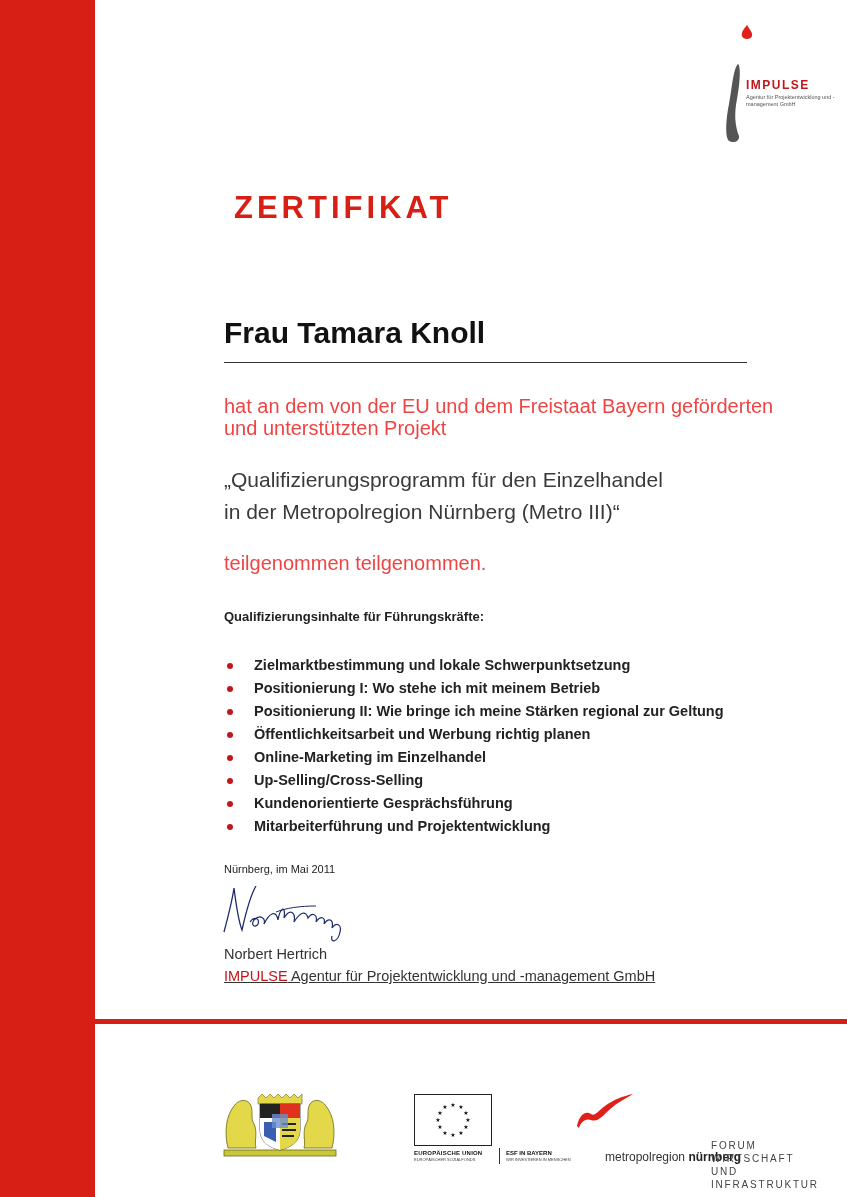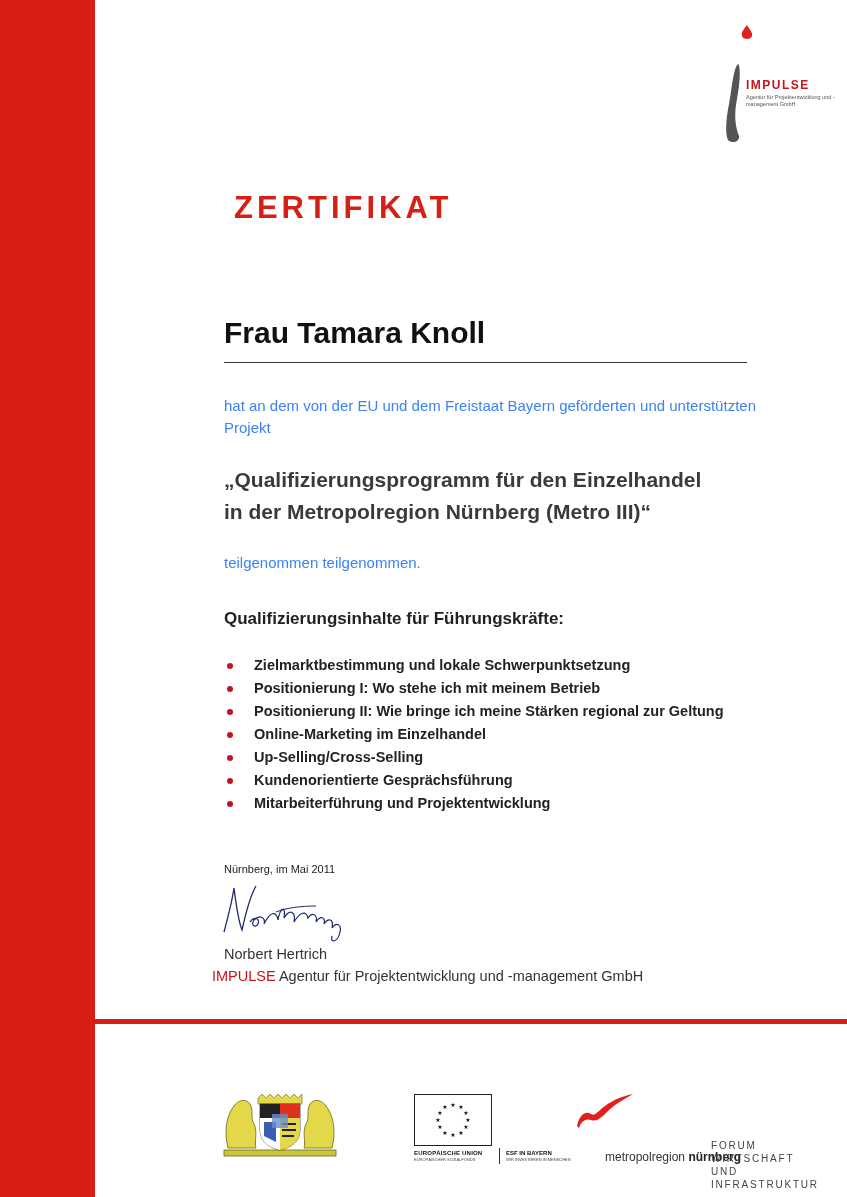--- a/index.html
+++ b/index.html
@@ -15,34 +15,34 @@
   .impulse-logo { position: absolute; left: 706px; top: 18px; width: 130px; height: 130px; }
   .impulse-logo .flame { position: absolute; left: 35px; top: 7px; }
   .impulse-logo .stroke { position: absolute; left: 17px; top: 46px; }
   .impulse-logo .brand { position: absolute; left: 40px; top: 60px; font-size: 12px; letter-spacing: 1.5px; color: #c3161c; font-weight: bold; }
   .impulse-logo .sub { position: absolute; left: 40px; top: 76px; font-size: 5.5px; line-height: 7px; color: #555; width: 90px; }
 
   .title { position: absolute; left: 234px; top: 190px; font-size: 31px; font-weight: bold; letter-spacing: 4px; color: #d71f15; }
   .recipient { position: absolute; left: 224px; top: 316px; font-size: 30px; font-weight: bold; color: #111; }
   .name-rule { position: absolute; left: 224px; top: 362px; width: 523px; height: 1px; background: #333; }
 
-  .body-text { position: absolute; left: 224px; font-size: 15px; line-height: 22px; color: #3b82f6; transform-origin: left top; }
+  .body-text { position: absolute; left: 224px; font-size: 20px; line-height: 22px; color: #ef4444; transform-origin: left top; }
   .intro { top: 395px; width: 560px; }
-  .program { position: absolute; left: 224px; top: 464px; font-size: 21px; line-height: 32px; font-weight: bold; color: #3a3a3a; width: 560px; }
+  .program { position: absolute; left: 224px; top: 464px; font-size: 21px; line-height: 32px; font-weight: normal; color: #3a3a3a; width: 560px; }
   .success { top: 552px; }
-  .subhead { position: absolute; left: 224px; top: 609px; font-size: 17px; font-weight: bold; color: #222; }
+  .subhead { position: absolute; left: 224px; top: 609px; font-size: 13px; font-weight: bold; color: #222; }
 
   .topics { position: absolute; left: 224px; top: 654px; margin: 0; padding: 0; list-style: none; font-weight: bold; }
   .topics li { position: relative; padding-left: 30px; font-size: 14.5px; line-height: 23px; color: #222; }
   .topics li .bullet { position: absolute; left: 3px; top: 9px; width: 6px; height: 6px; border-radius: 50%; background: #c3161c; }
 
   .place-date { position: absolute; left: 224px; top: 863px; font-size: 11px; color: #222; }
   .signature { position: absolute; left: 220px; top: 882px; }
   .signer { position: absolute; left: 224px; top: 946px; font-size: 14.5px; color: #333; }
-  .org-line { position: absolute; left: 212px; top: 968px; font-size: 14.5px; color: #333; }
+  .org-line { position: absolute; left: 224px; top: 968px; font-size: 14.5px; color: #333; text-decoration: underline; }
   .org-line .brand-word { color: #c3161c; }
 
   .coat { position: absolute; left: 220px; top: 1092px; }
   .eu-logo { position: absolute; left: 414px; top: 1094px; width: 180px; height: 72px; }
   .eu-flag { position: absolute; left: 0; top: 0; width: 76px; height: 50px; border: 1px solid #222; background: #fff; }
   .eu-left { position: absolute; left: 0; top: 56px; }
   .eu-left .l1 { font-size: 6px; font-weight: bold; color: #111; letter-spacing: 0.2px; }
   .eu-left .l2 { font-size: 4px; color: #444; margin-top: 1px; }
   .eu-divider { position: absolute; left: 85px; top: 54px; width: 1px; height: 16px; background: #333; }
   .eu-right { position: absolute; left: 92px; top: 56px; }
@@ -84,20 +84,21 @@
 </div>
 
 <div class="body-text success">teilgenommen teilgenommen.</div>
 
 <div class="subhead">Qualifizierungsinhalte für Führungskräfte:</div>
 
 <ul class="topics">
   <li><span class="bullet"></span><span>Zielmarktbestimmung und lokale Schwerpunktsetzung</span></li>
   <li><span class="bullet"></span><span>Positionierung I: Wo stehe ich mit meinem Betrieb</span></li>
   <li><span class="bullet"></span><span>Positionierung II: Wie bringe ich meine Stärken regional zur Geltung</span></li>
+  <li><span class="bullet"></span><span>Öffentlichkeitsarbeit und Werbung richtig planen</span></li>
   <li><span class="bullet"></span><span>Online-Marketing im Einzelhandel</span></li>
   <li><span class="bullet"></span><span>Up-Selling/Cross-Selling</span></li>
   <li><span class="bullet"></span><span>Kundenorientierte Gesprächsführung</span></li>
   <li><span class="bullet"></span><span>Mitarbeiterführung und Projektentwicklung</span></li>
 </ul>
 
 <div class="place-date">Nürnberg, im Mai 2011</div>
 
 <svg class="signature" width="140" height="64" viewBox="0 0 140 64">
   <path d="M4 50 C8 35 12 20 14 6 C16 22 18 38 22 48 C26 30 30 14 36 4" fill="none" stroke="#1d2a6b" stroke-width="1.3"></path>

